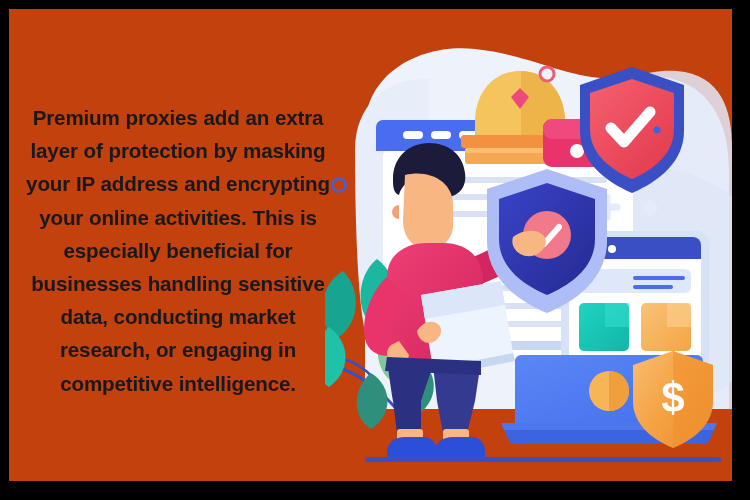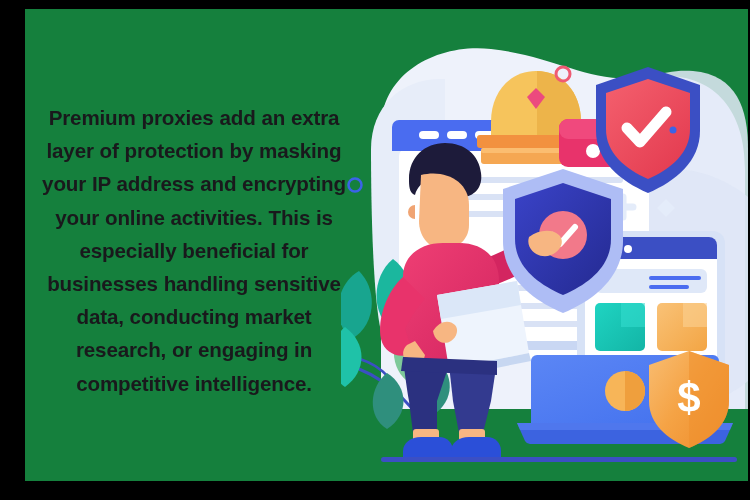--- a/index.html
+++ b/index.html
@@ -20,23 +20,22 @@
     height: 500px;
     background: #000000;
     box-sizing: border-box;
   }
   #canvas {
     position: absolute;
     left: 9px;
     top: 9px;
     width: 723px;
     height: 472px;
-    background: #15803d;
+    background: #c2410c;
     overflow: hidden;
-    margin-left: 16px;
   }
   
   #text-col {
     position: absolute;
     left: 4px;
     top: 92px;
     width: 330px;
     text-align: center;
   }
   #body-text {

